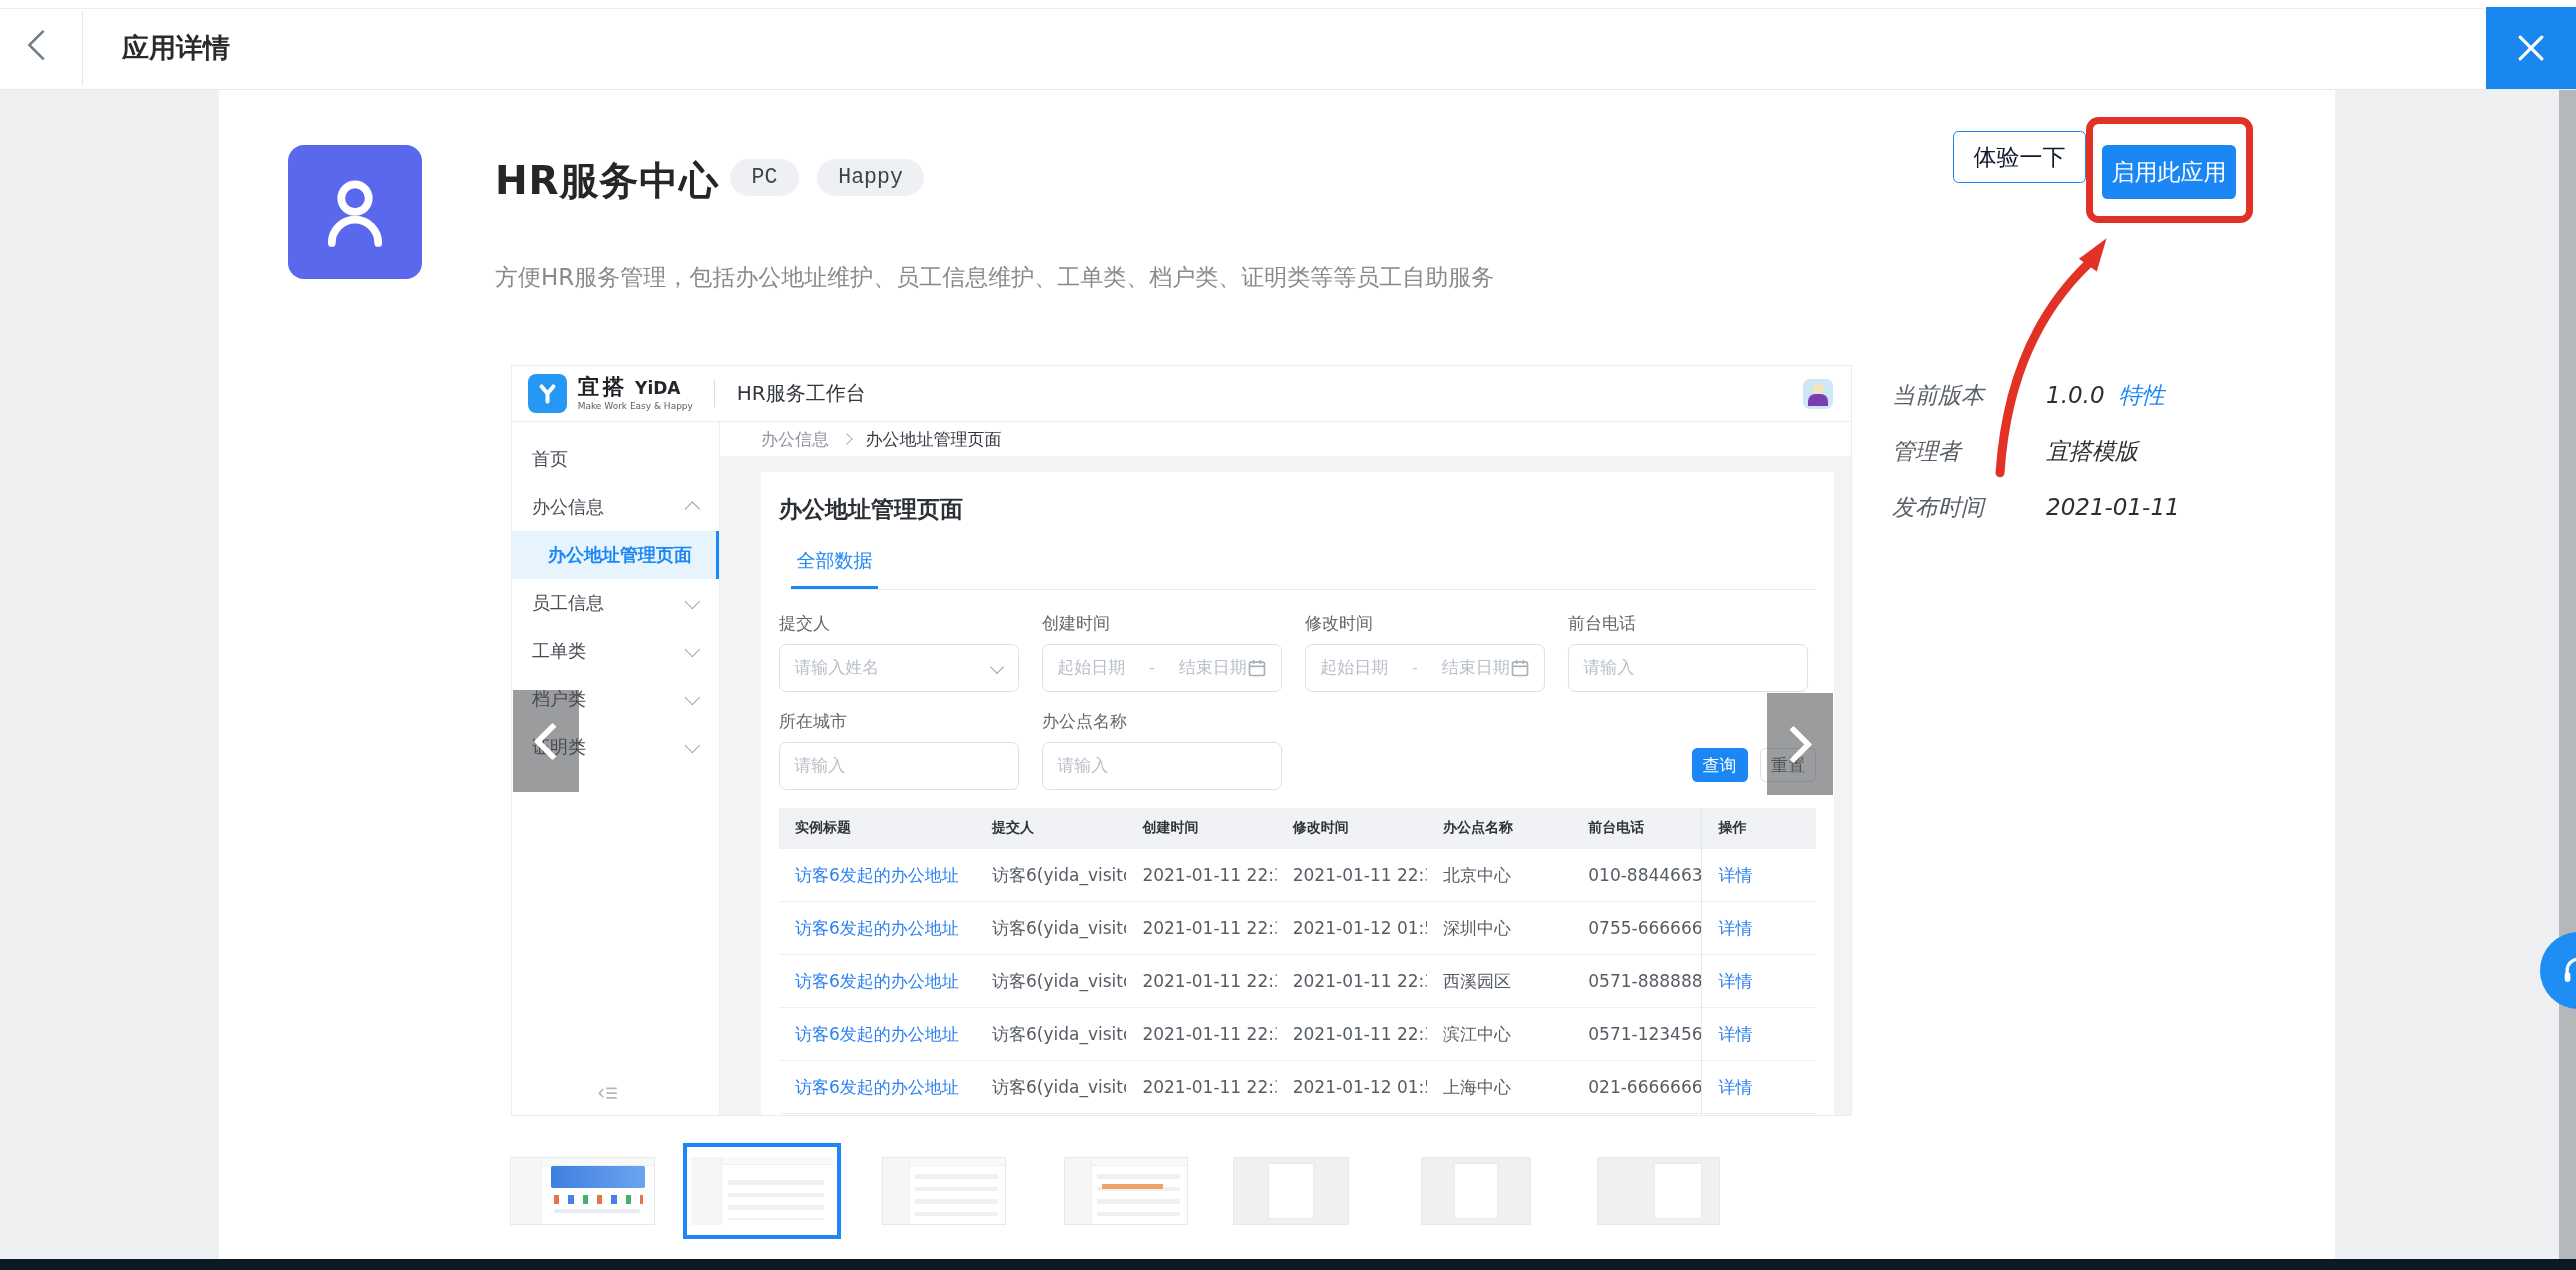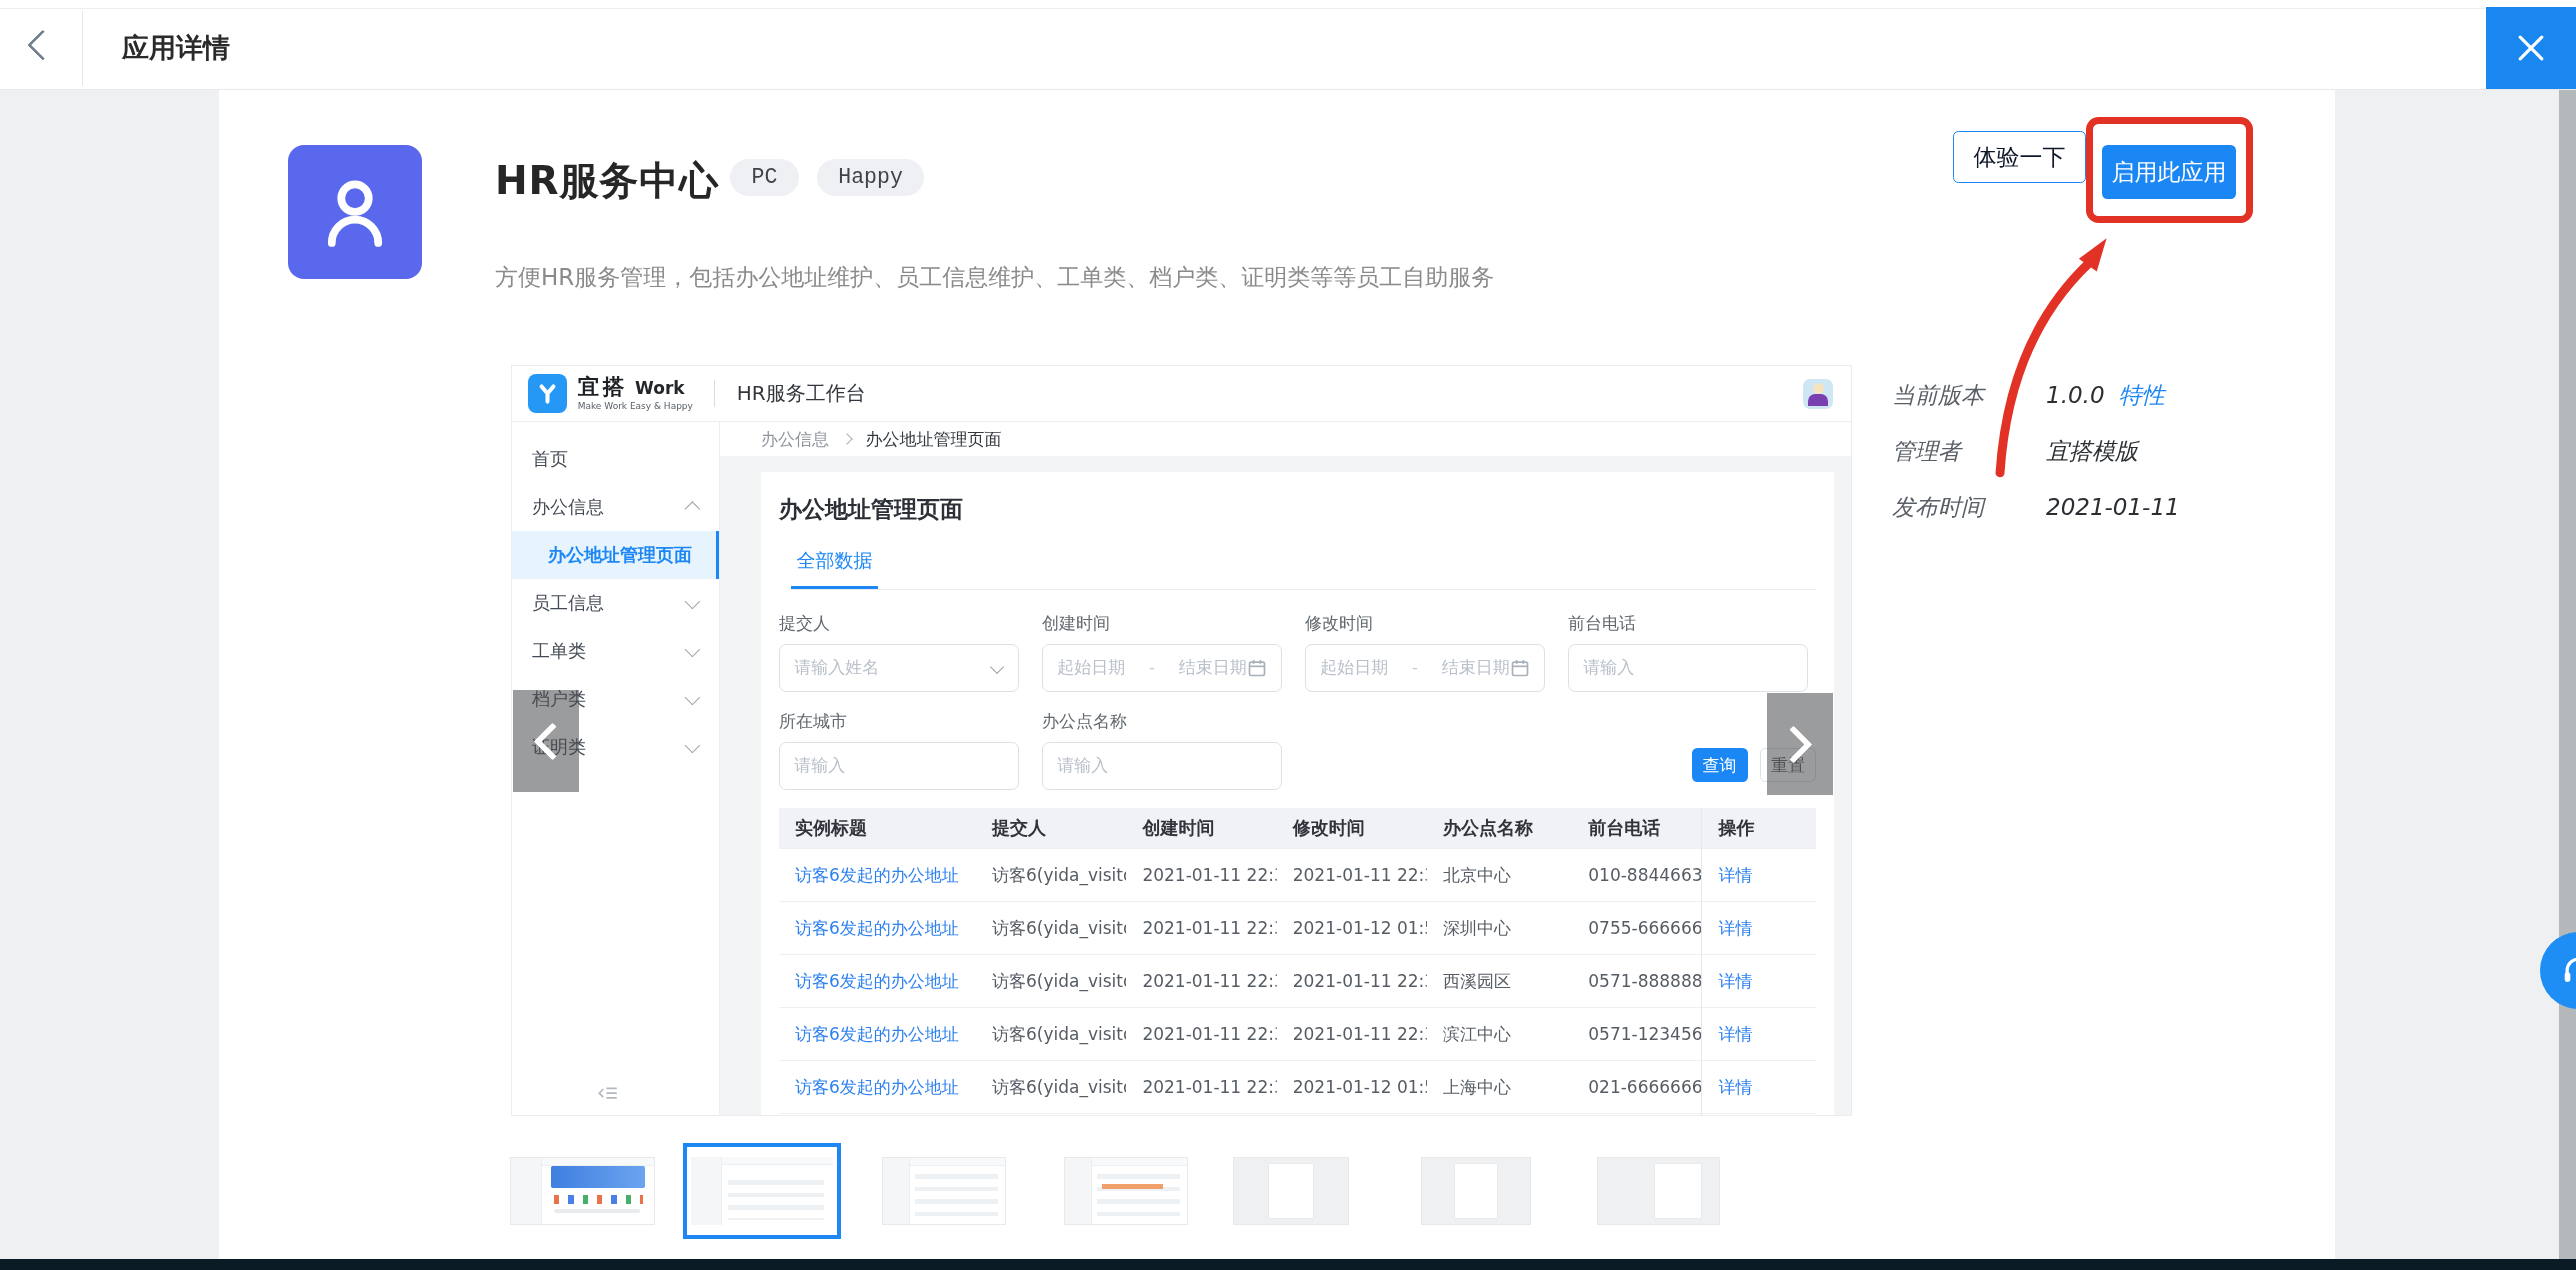--- a/index.html
+++ b/index.html
@@ -86,21 +86,21 @@
   .ph { font-size:17px; color:#b9c0c9; }
   .sel-chev { width:10px; height:10px; border-right:1.8px solid #9aa1aa; border-bottom:1.8px solid #9aa1aa; transform:rotate(45deg); position:absolute; right:16px; top:17px; }
   .dsep { color:#c3c9d1; font-size:16px; margin:0 12.5px; flex:1; text-align:center; }
   .cal { flex:none; margin-left:auto; }
   .fspacer { flex:1; }
   .fbtns { display:flex; gap:12.5px; align-items:flex-end; padding-bottom:7.2px; }
   .btn-query { width:56px; height:34px; background:#1b87f5; color:#fff; border:none; border-radius:5.4px; font-size:17px; cursor:pointer; }
   .btn-reset { width:56px; height:34px; background:#fff; color:#555b63; border:0.9px solid #dbe0e6; border-radius:5.4px; font-size:17px; cursor:pointer; }
 
   table.grid { width:100%; border-collapse:collapse; margin-top:7.2px; table-layout:fixed; }
-  .grid th { background:#f0f2f5; height:41px; font-size:18px; color:#30343a; text-align:left; padding-left:16px; font-weight:bold; }
+  .grid th { background:#f0f2f5; height:41px; font-size:14px; color:#30343a; text-align:left; padding-left:16px; font-weight:bold; }
   .grid td { height:53px; font-size:17px; color:#565c64; padding-left:16px; border-top:0.9px solid #edeff2; background:#fff; white-space:nowrap; overflow:hidden; }
   .grid .c-link { color:#2c80f0; }
   .grid .op-col { border-left:0.9px solid #e6e9ec; }
 
   
   .car-arrow { position:absolute; width:66px; height:102px; background:rgba(72,74,77,.55); display:flex; align-items:center; justify-content:center; cursor:pointer; z-index:15; }
   .car-left { left:513px; top:690px; }
   .car-right { left:1767px; top:693px; }
   .car-chev { width:27px; height:27px; border-right:6.3px solid #fff; border-bottom:6.3px solid #fff; border-radius:2.7px; }
   .car-left .car-chev { transform:rotate(135deg); margin-left:12.5px; }
@@ -188,21 +188,21 @@
   <div class="preview">
     <div class="pv-header">
       <div class="pv-logo">
         <svg width="27" height="27" viewBox="0 0 100 100">
           <path d="M28 24 L50 50 L72 24 M50 50 L50 80" fill="none" stroke="#fff" stroke-width="15" stroke-linecap="round" stroke-linejoin="round"></path>
         </svg>
       </div>
       <div class="pv-brand">
         <div class="pv-brand-top">
           <span class="pv-brand-cn">宜搭</span>
-          <span class="pv-brand-en">Work</span>
+          <span class="pv-brand-en">YiDA</span>
         </div>
         <div class="pv-slogan">Make Work Easy &amp; Happy</div>
       </div>
       <div class="pv-hdivider"></div>
       <div class="pv-workspace">HR服务工作台</div>
       <div class="pv-avatar">
         <div class="head"></div>
           <div class="body"></div>
       </div>
     </div>

